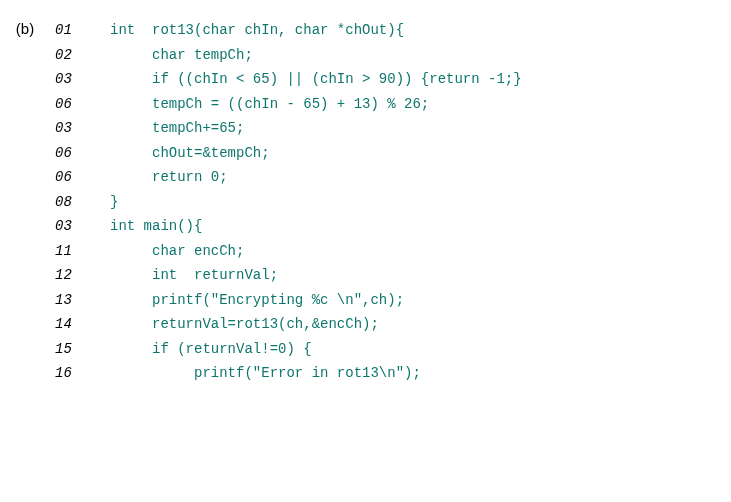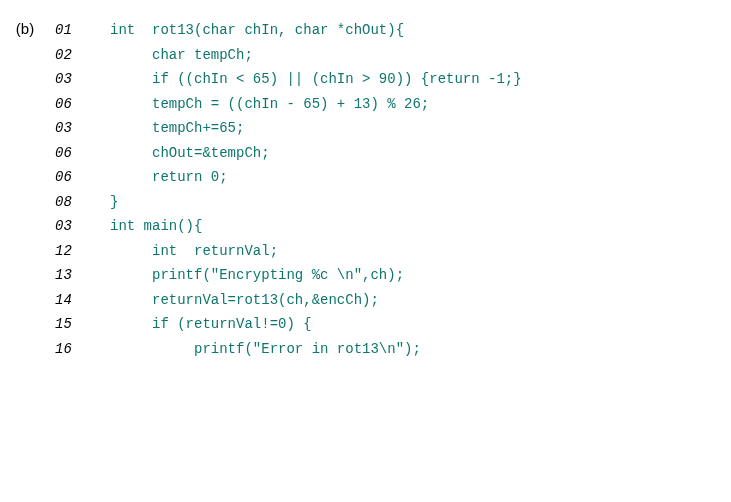--- a/index.html
+++ b/index.html
@@ -97,20 +97,24 @@
       </div>
       <div class="line">
         <span class="line-num">08</span>
         <span class="line-code">}</span>
       </div>
       <div class="line">
         <span class="line-num">03</span>
         <span class="line-code">int main(){</span>
       </div>
       <div class="line">
+        <span class="line-num">11</span>
+        <span class="line-code">     char encCh;</span>
+      </div>
+      <div class="line">
         <span class="line-num">12</span>
         <span class="line-code">     int  returnVal;</span>
       </div>
       <div class="line">
         <span class="line-num">13</span>
         <span class="line-code">     printf("Encrypting %c \n",ch);</span>
       </div>
       <div class="line">
         <span class="line-num">14</span>
         <span class="line-code">     returnVal=rot13(ch,&amp;encCh);</span>

